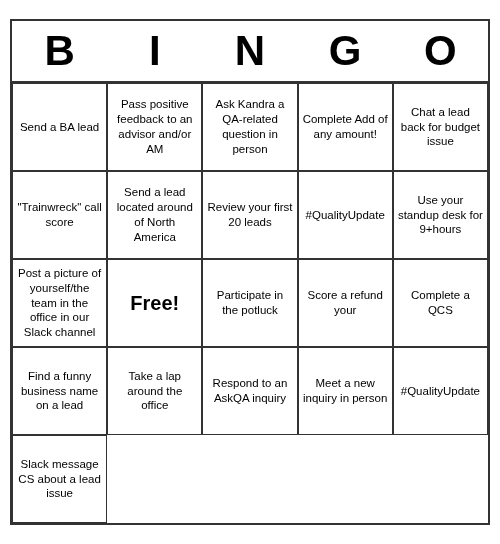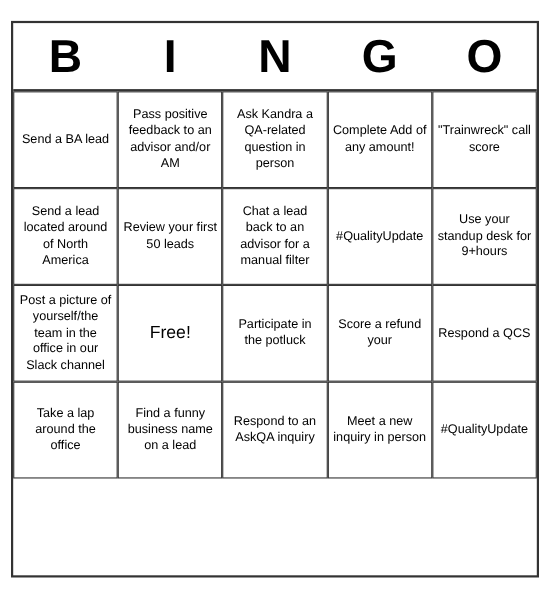--- a/index.html
+++ b/index.html
@@ -41,55 +41,56 @@
       display: flex;
       align-items: center;
       justify-content: center;
       text-align: center;
       padding: 4px;
       font-size: 11.5px;
       line-height: 1.3;
       color: #000;
     }
     .bingo-cell.free {
-      font-size: 16px;
-      font-weight: normal;
+      font-size: 20px;
+      font-weight: bold;
     }
   </style>
 </head>
 <body>
 
 <div class="bingo-card">
   <div class="bingo-header">
     <span class="bingo-header-letter">B</span>
     <span class="bingo-header-letter">I</span>
     <span class="bingo-header-letter">N</span>
     <span class="bingo-header-letter">G</span>
     <span class="bingo-header-letter">O</span>
   </div>
   <div class="bingo-grid">
 
     <div class="bingo-cell">Send a BA lead</div>
     <div class="bingo-cell">Pass positive feedback to an advisor and/or AM</div>
     <div class="bingo-cell">Ask Kandra a QA-related question in person</div>
     <div class="bingo-cell">Complete Add of any amount!</div>
+    <div class="bingo-cell">Chat a lead back for budget issue</div>
 
     <div class="bingo-cell">"Trainwreck" call score</div>
     <div class="bingo-cell">Send a lead located around of North America</div>
-    <div class="bingo-cell">Review your first 50 leads</div>
-    <div class="bingo-cell">Chat a lead back to an advisor for a manual filter</div>
+    <div class="bingo-cell">Review your first 20 leads</div>
     <div class="bingo-cell">#QualityUpdate</div>
 
     <div class="bingo-cell">Use your standup desk for 9+hours</div>
     <div class="bingo-cell">Post a picture of yourself/the team in the office in our Slack channel</div>
     <div class="bingo-cell free">Free!</div>
     <div class="bingo-cell">Participate in the potluck</div>
     <div class="bingo-cell">Score a refund your</div>
 
-    <div class="bingo-cell">Respond a QCS</div>
+    <div class="bingo-cell">Complete a QCS</div>
+    <div class="bingo-cell">Find a funny business name on a lead</div>
     <div class="bingo-cell">Take a lap around the office</div>
-    <div class="bingo-cell">Find a funny business name on a lead</div>
 
     <div class="bingo-cell">Respond to an AskQA inquiry</div>
     <div class="bingo-cell">Meet a new inquiry in person</div>
     <div class="bingo-cell">#QualityUpdate</div>
+    <div class="bingo-cell">Slack message CS about a lead issue</div>
   </div>
 </div>
 
 </body></html>

